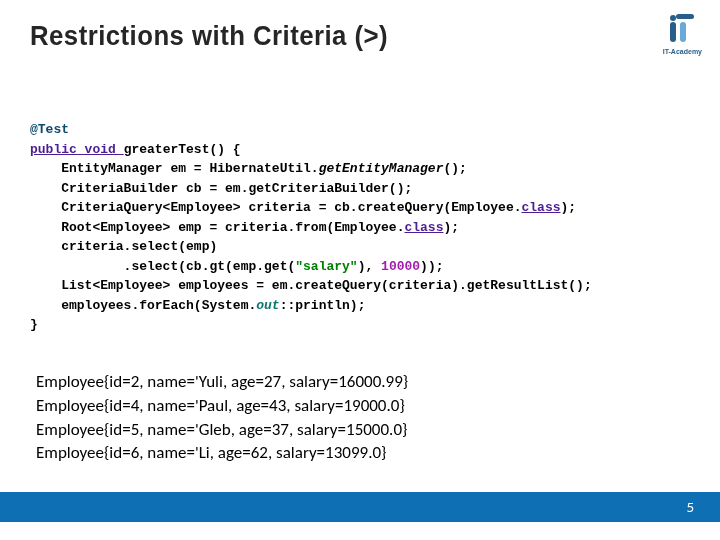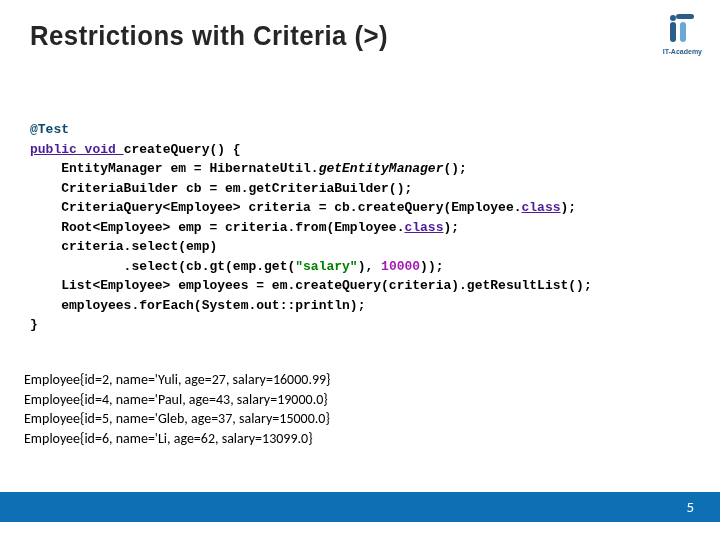--- a/index.html
+++ b/index.html
@@ -45,27 +45,27 @@
     font-weight: bold;
     line-height: 1.5;
     white-space: pre;
     color: #000;
   }
   .kw { color: #4c1d95; text-decoration: underline; }
   .ann { color: #0c4a6e; }
   .ital { font-style: italic; }
   .str { color: #008000; }
   .num { color: #a21caf; }
-  .fld { color: #000000; }
+  .fld { color: #0f766e; font-style: italic; }
   .output-block {
     position: absolute;
     top: 370px;
-    left: 24px;
+    left: 36px;
     font-family: Calibri, Arial, sans-serif;
-    font-size: 14px;
+    font-size: 17px;
     color: #000;
     line-height: 1.4;
   }
   .footer-bar {
     position: absolute;
     bottom: 18px;
     left: 0;
     right: 0;
     height: 30px;
     background: #0f6fb5;
@@ -88,21 +88,21 @@
   <svg width="34" height="34" viewBox="0 0 34 34">
     <circle cx="8" cy="6" r="3" fill="#2a5e8a"></circle>
     <rect x="11" y="2" width="18" height="5" rx="2.5" fill="#2a5e8a"></rect>
     <rect x="5" y="10" width="6" height="20" rx="3" fill="#2a5e8a"></rect>
     <rect x="15" y="10" width="6" height="20" rx="3" fill="#6aa8d8"></rect>
   </svg>
   <div class="logo-text">IT-Academy</div>
 </div>
 
 <div class="code-block"><span class="ann">@Test</span>
-<span class="kw">public void </span><span>createQuery() {</span>
+<span class="kw">public void </span><span>greaterTest() {</span>
 <span>    EntityManager em = HibernateUtil.</span><span class="ital">getEntityManager</span><span>();</span>
 <span>    CriteriaBuilder cb = em.getCriteriaBuilder();</span>
 <span>    CriteriaQuery&lt;Employee&gt; criteria = cb.createQuery(Employee.</span><span class="kw">class</span><span>);</span>
 <span>    Root&lt;Employee&gt; emp = criteria.from(Employee.</span><span class="kw">class</span><span>);</span>
 <span>    criteria.select(emp)</span>
 <span>            .select(cb.gt(emp.get(</span><span class="str">"salary"</span><span>), </span><span class="num">10000</span><span>));</span>
 <span>    List&lt;Employee&gt; employees = em.createQuery(criteria).getResultList();</span>
 <span>    employees.forEach(System.</span><span class="fld">out</span><span>::println);</span>
 <span>}</span></div>
 

